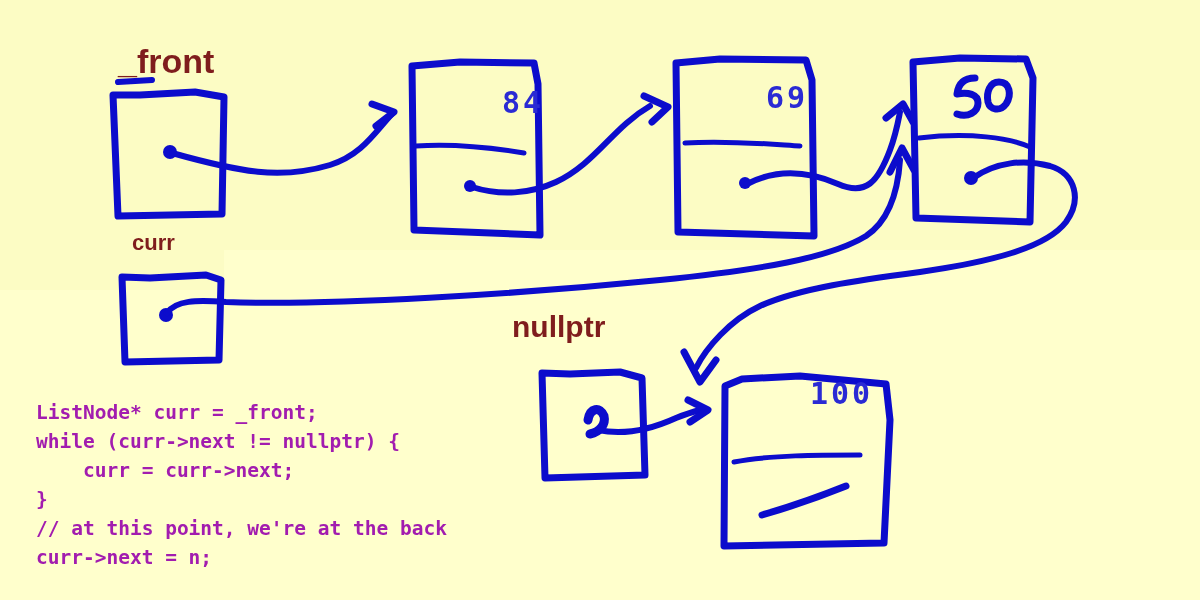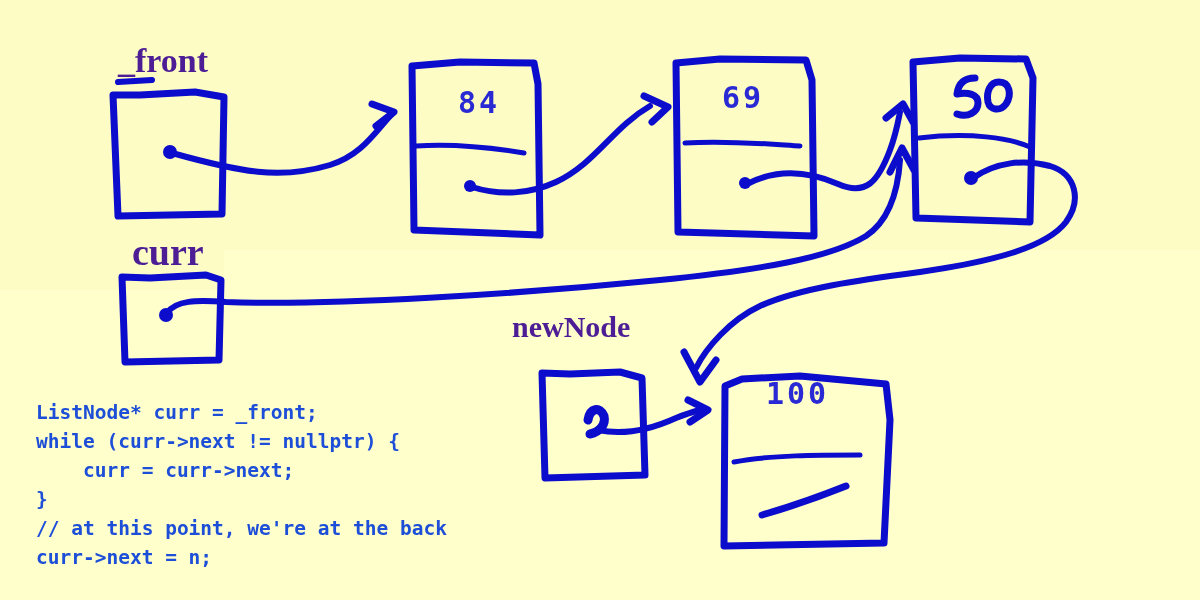--- a/index.html
+++ b/index.html
@@ -31,48 +31,49 @@
     pointer-events: none;
   }
   svg.ink {
     position: absolute;
     left: 0; top: 0;
     width: 1200px;
     height: 600px;
   }
   .lbl {
     position: absolute;
-    color: #4c1d95;
-    font-family: Liberation Serif, serif;
+    color: #7f1d1d;
+    font-family: Liberation Sans, sans-serif;
     font-weight: bold;
     white-space: pre;
     letter-spacing: 0px;
   }
   #lbl-front { left: 118px; top: 42px; font-size: 34px; }
-  #lbl-curr  { left: 132px; top: 230px; font-size: 38px; }
+  #lbl-curr  { left: 132px; top: 230px; font-size: 22px; }
   #lbl-newnode { left: 512px; top: 310px; font-size: 30px; }
 
   .nodeval {
     position: absolute;
     color: #2a2ad4;
     font-family: "DejaVu Sans Mono", "Liberation Mono", monospace;
     font-weight: bold;
     font-size: 30px;
     letter-spacing: 3px;
     white-space: pre;
+    margin-left: 44px;
   }
   #val-84  { left: 458px; top: 85px; }
   #val-42  { left: 722px; top: 80px; }
   #val-100 { left: 766px; top: 376px; }
 
   #code {
     position: absolute;
     left: 36px;
     top: 398px;
-    color: #1d4ed8;
+    color: #a21caf;
     font-family: "DejaVu Sans Mono", "Liberation Mono", monospace;
     font-weight: bold;
     font-size: 19.5px;
     line-height: 29px;
     white-space: pre;
   }
 </style>
 </head>
 <body>
 
@@ -132,21 +133,21 @@
 
       <path d="M725,386 L724,546 L884,543 L890,420 L886,384 L800,376 L742,379 L725,386 Z" stroke-width="7"></path>
       <path d="M734,462 C770,455 820,455 860,455" stroke-width="5"></path>
       <path d="M762,515 C800,504 826,494 846,486" stroke-width="7"></path>
 
     </g>
   </svg>
 
   <div class="lbl" id="lbl-front">_front</div>
   <div class="lbl" id="lbl-curr">curr</div>
-  <div class="lbl" id="lbl-newnode">newNode</div>
+  <div class="lbl" id="lbl-newnode">nullptr</div>
 
   <div class="nodeval" id="val-84">84</div>
   <div class="nodeval" id="val-42">69</div>
   <div class="nodeval" id="val-100">100</div>
 
   <div id="code">ListNode* curr = _front;
 while (curr-&gt;next != nullptr) {
     curr = curr-&gt;next;
 }
 // at this point, we're at the back

